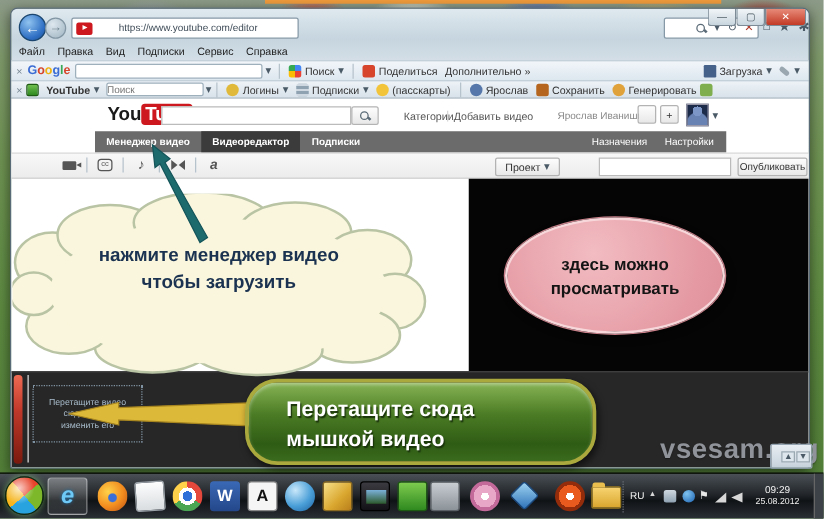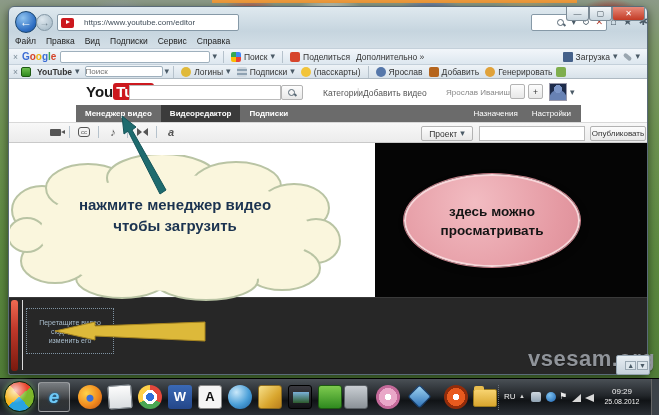--- a/index.html
+++ b/index.html
@@ -17,21 +17,21 @@
   .abs { position:absolute; }
 
   
   .bwin { left:8px; top:6px; width:640px; height:369px; border:1px solid #5a6b78;
     border-radius:6px 6px 2px 2px; overflow:hidden;
     background:linear-gradient(180deg,#dfe9ef 0,#c6d5df 24px,#d4dfe7 42px,#cfdae2 72px);
     box-shadow:0 3px 10px rgba(0,0,0,.55); }
   .circbtn { border-radius:50%; display:flex; align-items:center; justify-content:center;
     color:#fff; font-weight:bold; }
   .urlbar { background:#fff; border:1px solid #8699a7; border-radius:2px;
-    display:flex; align-items:center; padding:0 3px; gap:10px; }
+    display:flex; align-items:center; padding:0 3px; gap:21px; }
   .favicon { width:13px; height:10px; background:#cc181e; border-radius:2px; position:relative; flex:0 0 auto; }
   .favicon::after { content:""; position:absolute; left:5px; top:2.5px; border-left:4px solid #fff;
     border-top:2.5px solid transparent; border-bottom:2.5px solid transparent; }
   .urltext { font-size:8px; color:#3f4c58; white-space:nowrap; overflow:hidden; }
   .chromeglyph { font-size:9px; color:#4a5a66; line-height:1; }
   .winbtn { height:14px; border:1px solid #7c8b96; border-top:none; border-radius:0 0 3px 3px;
     background:linear-gradient(#f2f6f9,#c9d6de); color:#44525c; font-size:8px; text-align:center; line-height:13px; }
   .winbtn.close { background:linear-gradient(#e88b7a,#c23a25); color:#fff; font-weight:bold; }
   .menurow { display:flex; gap:10px; font-size:8.5px; color:#222; }
   .tbrow { display:flex; align-items:center; font-size:8.5px; color:#333; }
@@ -217,21 +217,21 @@
         <span class="mini" style="background:#f2c43a;border-radius:50%;"></span>
         <span>(пасскарты)</span>
       </span>
       <span class="sep"></span>
       <span class="tbbtn">
         <span class="mini" style="background:#5577aa;border-radius:50%;"></span>
         <span>Ярослав</span>
       </span>
       <span class="tbbtn">
         <span class="mini" style="background:#b5651d;"></span>
-        <span>Добавить</span>
+        <span>Сохранить</span>
       </span>
       <span class="tbbtn">
         <span class="mini" style="background:#e0a23a;border-radius:50%;"></span>
         <span>Генерировать</span>
       </span>
       <span class="mini" style="background:#7fae4e;border-radius:2px;"></span>
     </div>
 
     <div class="page">
 
@@ -275,21 +275,21 @@
           <span class="sep"></span>
           <span class="edicon">
               <span class="tr-ic">
                 <i class="l"></i>
                 <i class="r"></i>
               </span>
             </span>
           <span class="sep"></span>
           <span class="edicon" style="font-weight:bold;font-style:italic;">a</span>
         </div>
-        <div class="abs gbtn" style="left:412px;top:3px;width:52px;height:15px;">
+        <div class="abs gbtn" style="left:387px;top:3px;width:52px;height:15px;">
           <span>Проект</span>
             <span class="chromeglyph">▾</span>
         </div>
         <input style="position: absolute; left: 470px; top: 3px; width: 106px; height: 15px; border: 1px solid rgb(187, 187, 187); font-size: 8.5px;" value="">
         <div class="abs gbtn" style="left:581px;top:3px;width:56px;height:15px;font-size:8px;">Опубликовать</div>
       </div>
 
       <div class="abs" style="left:366px;top:64px;width:272px;height:154px;background:#050505;"></div>
 
       <div class="abs" style="left:0;top:218px;width:638px;height:77px;background:#272727;border-top:1px solid #3a3a3a;">
@@ -328,20 +328,24 @@
   <svg class="abs" style="left:0;top:0;pointer-events:none;" width="659" height="415" viewBox="0 0 659 415">
     <polygon points="160,194 166,190 132,130 136,127 122,116 124,134 128,131" fill="#1e6b6e" stroke="#14555a" stroke-width="1"></polygon>
     <polygon points="205,322 95,326 95,322 55,331 95,340 95,336 205,341" fill="#ddb93a" stroke="#a8861f" stroke-width="1"></polygon>
   </svg>
 
   <div class="abs pinkell" style="left:404px;top:174px;width:176px;height:93px;">
     <div>здесь можно</div>
     <div>просматривать</div>
   </div>
 
+  <div class="abs greenbox" style="left:196px;top:303px;width:281px;height:69px;">
+    <div>Перетащите сюда</div>
+    <div>мышкой видео</div>
+  </div>
 
   <div class="abs watermark" style="left:528px;top:346px;">vsesam.org</div>
 
   <div class="abs" style="left:616px;top:355px;width:34px;height:20px;background:linear-gradient(#e8eef3,#c6d2db);border:1px solid #93a3b0;border-radius:2px;display:flex;align-items:center;justify-content:flex-end;gap:1px;padding:1px;">
     <span style="font-size:7px;color:#4a5a66;border:1px solid #9aa8b2;background:#dde6ec;padding:0 1px;">▲</span>
     <span style="font-size:7px;color:#4a5a66;border:1px solid #9aa8b2;background:#dde6ec;padding:0 1px;">▼</span>
   </div>
 
   <div class="abs taskbar">
     <div class="abs orb" style="left:4px;top:2px;"></div>

